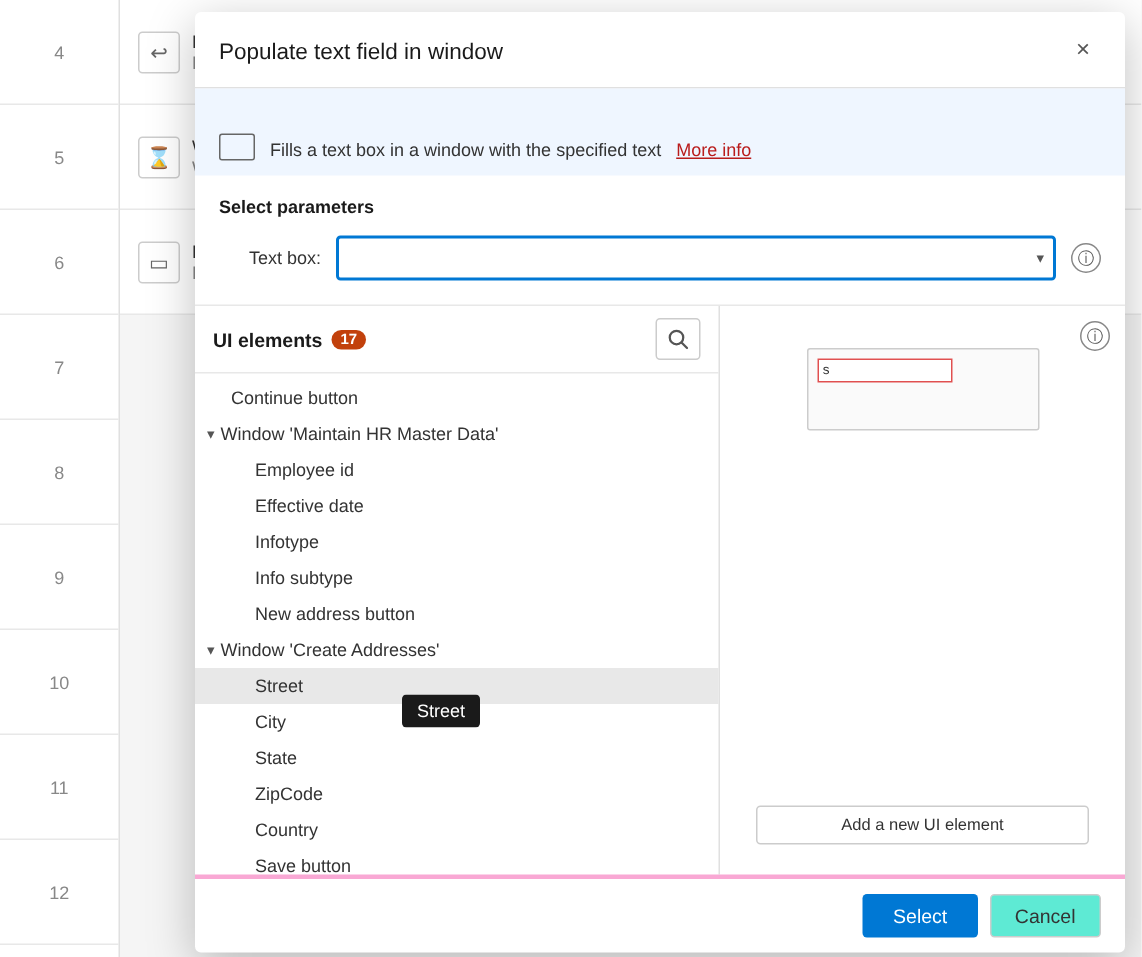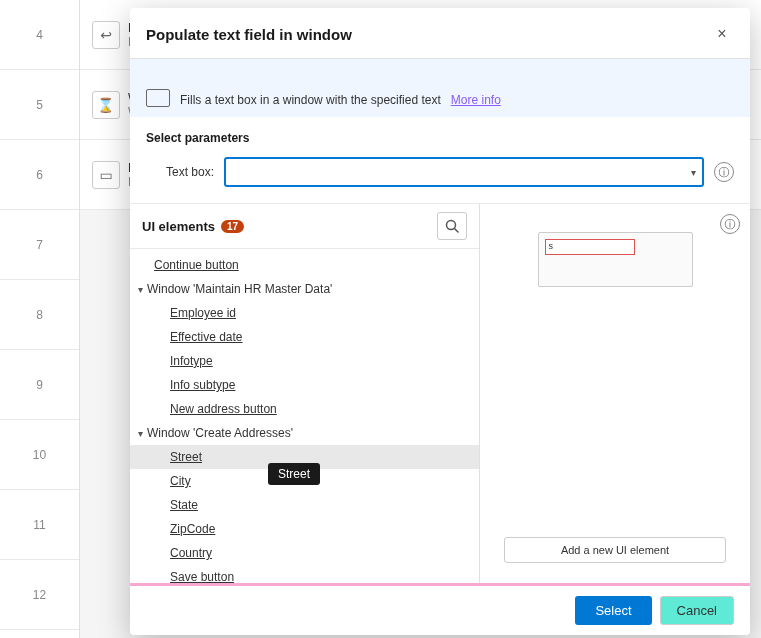--- a/index.html
+++ b/index.html
@@ -83,21 +83,21 @@
 
     .dialog-header {
       display: flex;
       align-items: center;
       justify-content: space-between;
       padding: 14px 16px 12px;
       border-bottom: 1px solid #e0e0e0;
     }
     .dialog-title {
       font-size: 15px;
-      font-weight: 700;
+      font-weight: 400;
       color: #1a1a1a;
     }
     .dialog-close {
       width: 24px;
       height: 24px;
       border: none;
       background: none;
       cursor: pointer;
       display: flex;
       align-items: center;
@@ -117,21 +117,21 @@
       color: #333;
     }
     .info-icon-box {
       width: 24px;
       height: 18px;
       border: 1.5px solid #666;
       border-radius: 2px;
       flex-shrink: 0;
     }
     .info-link {
-      color: #8b5cf6;
+      color: #b91c1c;
       text-decoration: underline;
       cursor: pointer;
       margin-top: 24px;
     }
 
     .dialog-params {
       padding: 14px 16px 8px;
     }
     .params-title {
       font-size: 12px;
@@ -250,21 +250,20 @@
     }
 
     .tree-item {
       display: flex;
       align-items: flex-end;
       padding: 5px 8px 5px 24px;
       cursor: pointer;
       font-size: 12px;
       color: #333;
       white-space: nowrap;
-      text-decoration: underline;
     }
     .tree-item.selected {
       background: #e8e8e8;
     }
 
     .tree-group {
       display: flex;
       align-items: center;
       padding: 5px 8px;
       cursor: pointer;

